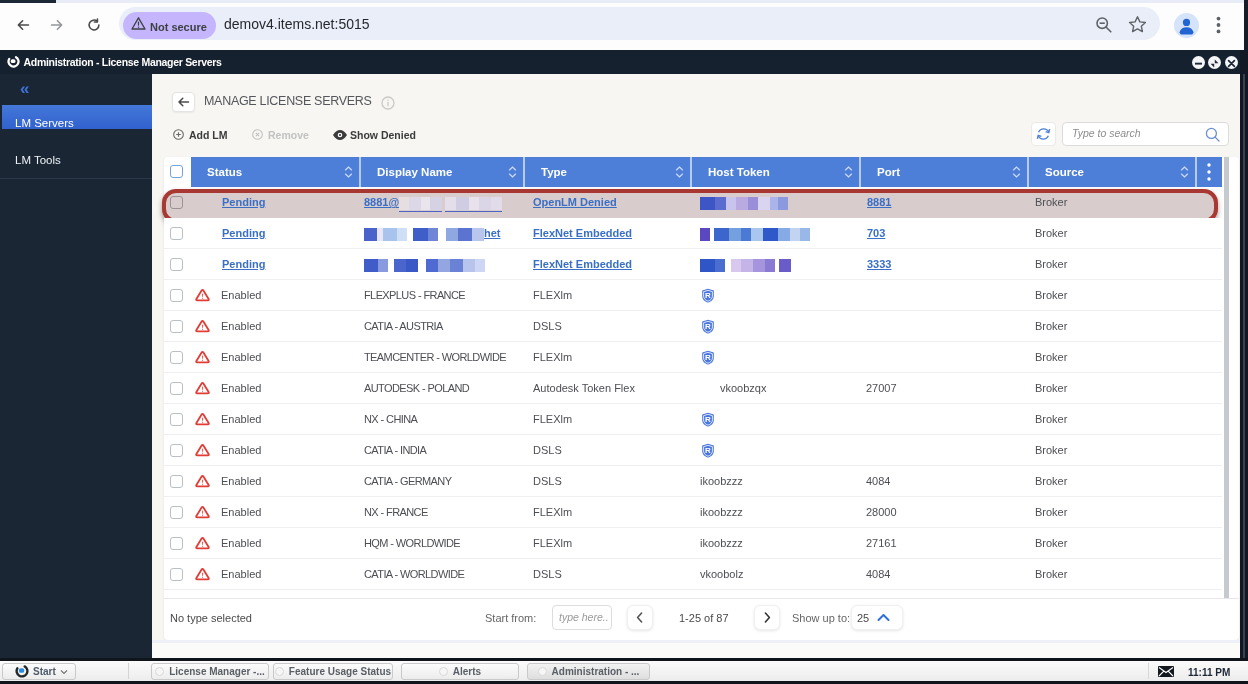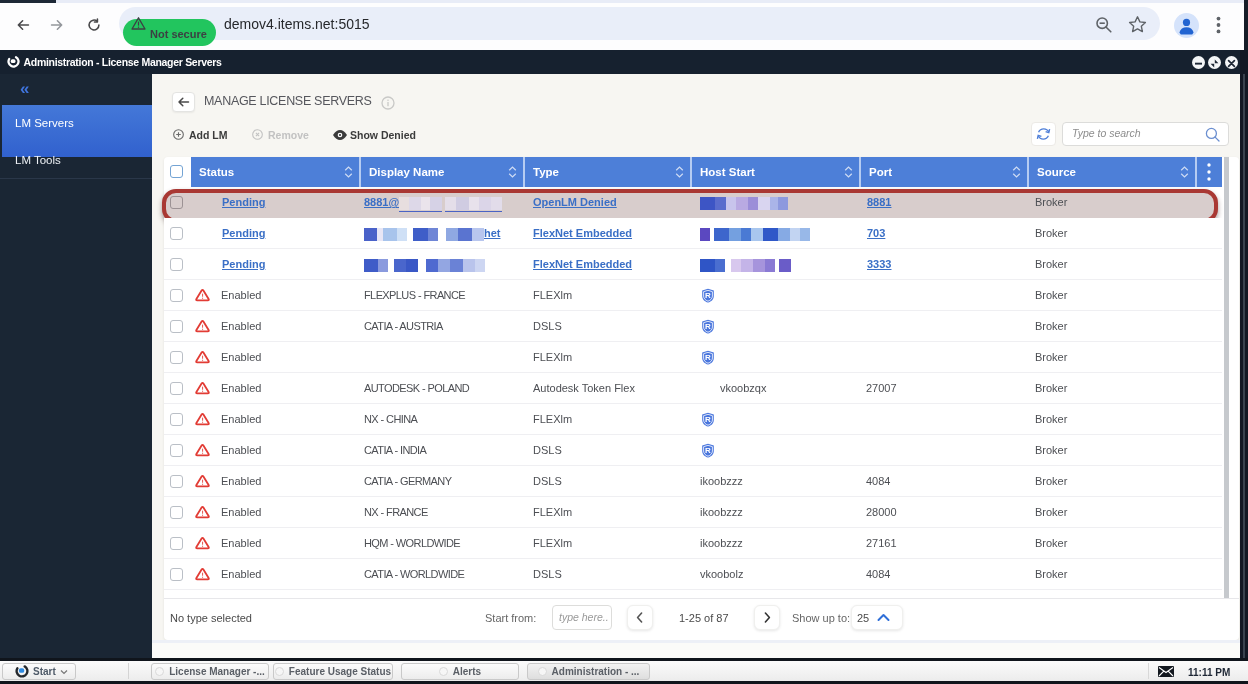--- a/index.html
+++ b/index.html
@@ -1,40 +1,40 @@
 <!DOCTYPE html>
 <html><head><meta charset="utf-8"><style>
 *{margin:0;padding:0;box-sizing:border-box}
 html,body{width:1248px;height:684px;overflow:hidden;font-family:"Liberation Sans",sans-serif;background:#10161f}
 body{position:relative}
 .abs{position:absolute}
 #toolbar{position:absolute;left:0;top:0;width:1244px;height:50px;background:#fdfdfe}
 #topstrip{position:absolute;left:0;top:0;width:1244px;height:3px;background:#e8ecf7}
 #topdark{position:absolute;left:0;top:0;width:56px;height:3px;background:#1d2836}
 #omnibox{position:absolute;left:119px;top:7px;width:1041px;height:33px;border-radius:16.5px;background:#e9eef9}
-#nschip{position:absolute;left:123px;top:19px;width:93px;height:27px;border-radius:13.5px;background:#22c55e;line-height:27px}
+#nschip{position:absolute;left:123px;top:12px;width:93px;height:27px;border-radius:13.5px;background:#c4b5fd;line-height:27px}
 #nschip span{margin-left:27px;font-size:11px;color:#3c4043;font-weight:bold}
 #urltxt{position:absolute;left:224px;top:16px;font-size:14px;color:#26282c}
 #titlebar{position:absolute;left:0;top:50px;width:1248px;height:24px;background:#16212f}
 #titletext{position:absolute;left:23.5px;top:56px;font-size:10.5px;font-weight:bold;color:#fff;letter-spacing:-.3px}
 .winc{position:absolute;top:55.5px;width:13px;height:13px;border-radius:50%;background:#f3f5f7}
 #sidebar{position:absolute;left:0;top:74px;width:152px;height:585px;background:#1a2634}
-#lmservers{position:absolute;left:2px;top:105px;width:150px;height:52px;background:linear-gradient(#4478d8,#3161ce);color:#fff;font-size:11.5px;line-height:36px;padding-left:13px}
+#lmservers{position:absolute;left:2px;top:105px;width:150px;height:24px;background:linear-gradient(#4478d8,#3161ce);color:#fff;font-size:11.5px;line-height:36px;padding-left:13px}
 #lmtools{position:absolute;left:0;top:144px;width:152px;height:33px;color:#eef2f6;font-size:11.5px;line-height:33px;padding-left:15px}
 #sbsep{position:absolute;left:0;top:178px;width:152px;height:1px;background:#2a3749}
 #collapse{position:absolute;left:20px;top:79px;color:#3f74dd;font-size:17px;font-weight:bold;letter-spacing:-1.5px}
 #content{position:absolute;left:152px;top:74px;width:1088px;height:585px;background:#f7f6f2}
 #backbtn{position:absolute;left:172px;top:92px;width:23px;height:20px;background:#fff;border:1px solid #e4e4e2;border-radius:4px;box-shadow:0 1px 2px rgba(0,0,0,.06)}
 #pagetitle{position:absolute;left:204px;top:94px;font-size:12.5px;color:#55565c;letter-spacing:-.3px}
 .tbtxt{position:absolute;top:129px;font-size:10.5px;color:#3b3b3b;font-weight:bold}
 #refbtn{position:absolute;left:1031px;top:122px;width:25px;height:24px;background:#fff;border-radius:4px;border:1px solid #eceae6}
 #searchbox{position:absolute;left:1062px;top:122px;width:167px;height:24px;background:#fff;border:1px solid #dcdcda;border-radius:4px}
 #card{position:absolute;left:164px;top:157px;width:1075px;height:483px;background:#fff;border-radius:4px;box-shadow:0 1px 3px rgba(0,0,0,.08)}
 #scrollbar{position:absolute;left:1224px;top:157px;width:5px;height:481px;background:#c6c9cd}
-.hcell{position:absolute;top:157px;height:21px;color:#fff;font-size:11.5px;font-weight:bold;line-height:30px;padding-left:8px}
+.hcell{position:absolute;top:157px;height:21px;color:#fff;font-size:11.5px;font-weight:bold;line-height:30px;padding-left:16px}
 .sort{position:absolute;top:166px;width:9px;height:12px}
 .row{position:absolute;left:164px;width:1058px;height:31px;background:#fff;border-bottom:1px solid #efeff2;font-size:11px;color:#4d4f54}
 .ucase{letter-spacing:-.6px}
 .cb{position:absolute;width:13px;height:13px;border:1.5px solid #babfc6;border-radius:3px;background:#fff}
 .cell{position:absolute;top:0;line-height:30px;white-space:nowrap}
 .lnk{color:#3a6fc6;font-weight:bold;text-decoration:underline}
 .tri{position:absolute;left:31px;top:8px;width:15px;height:14px}
 .mz{display:inline-block;height:13px;vertical-align:middle}
 .shield{position:absolute;left:537px;top:8px;width:14px;height:15px}
 #hl{position:absolute;left:162px;top:188.5px;width:1056px;height:34px;border:4px solid #a93833;border-radius:14px;background:#d8cdcc;box-shadow:0 3px 5px rgba(60,30,30,.45)}
@@ -163,21 +163,21 @@
 <div class="hcell" style="left:361px;width:162px">Display Name</div>
 <svg class="sort" style="left:508px" viewBox="0 0 9 12">
     <path d="M1.2 4.2 L4.5 1 L7.8 4.2" fill="none" stroke="#cfdcf4" stroke-width="1.2"></path>
     <path d="M1.2 7.8 L4.5 11 L7.8 7.8" fill="none" stroke="#cfdcf4" stroke-width="1.2"></path>
   </svg>
 <div class="hcell" style="left:525px;width:165px">Type</div>
 <svg class="sort" style="left:675px" viewBox="0 0 9 12">
     <path d="M1.2 4.2 L4.5 1 L7.8 4.2" fill="none" stroke="#cfdcf4" stroke-width="1.2"></path>
     <path d="M1.2 7.8 L4.5 11 L7.8 7.8" fill="none" stroke="#cfdcf4" stroke-width="1.2"></path>
   </svg>
-<div class="hcell" style="left:692px;width:167px">Host Start</div>
+<div class="hcell" style="left:692px;width:167px">Host Token</div>
 <svg class="sort" style="left:844px" viewBox="0 0 9 12">
     <path d="M1.2 4.2 L4.5 1 L7.8 4.2" fill="none" stroke="#cfdcf4" stroke-width="1.2"></path>
     <path d="M1.2 7.8 L4.5 11 L7.8 7.8" fill="none" stroke="#cfdcf4" stroke-width="1.2"></path>
   </svg>
 <div class="hcell" style="left:861px;width:166px">Port</div>
 <svg class="sort" style="left:1012px" viewBox="0 0 9 12">
     <path d="M1.2 4.2 L4.5 1 L7.8 4.2" fill="none" stroke="#cfdcf4" stroke-width="1.2"></path>
     <path d="M1.2 7.8 L4.5 11 L7.8 7.8" fill="none" stroke="#cfdcf4" stroke-width="1.2"></path>
   </svg>
 <div class="hcell" style="left:1029px;width:166px">Source</div>
@@ -261,20 +261,21 @@
     <span class="cell" style="left:871px">Broker</span>
   </div>
 <div class="row" style="top:342px">
     <div class="cb" style="left:6px;top:9px"></div>
     <svg class="tri" viewBox="0 0 15 14">
       <path d="M6.6 2.5 Q7.5 1.1 8.4 2.5 L13.6 11 Q14.3 12.3 12.9 12.3 L2.1 12.3 Q0.7 12.3 1.4 11 Z" fill="none" stroke="#e23c35" stroke-width="1.8" stroke-linejoin="round"></path>
       <rect x="7" y="5.4" width="1.1" height="3.4" rx=".5" fill="#e8625c"></rect>
       <rect x="7" y="9.7" width="1.1" height="1.1" fill="#e8625c"></rect>
     </svg>
     <span class="cell" style="left:57px">Enabled</span>
+    <span class="cell ucase" style="left:200px">TEAMCENTER - WORLDWIDE</span>
     <span class="cell" style="left:369px">FLEXlm</span>
     <svg class="shield" viewBox="0 0 14 15">
       <path d="M7 .8 L12.8 2.6 V8 C12.8 11.4 10.4 13.6 7 14.6 C3.6 13.6 1.2 11.4 1.2 8 V2.6 Z" fill="#4a76dd"></path>
       <path d="M7 2.3 L11.4 3.7 V8 C11.4 10.5 9.5 12.4 7 13.2 C4.5 12.4 2.6 10.5 2.6 8 V3.7 Z" fill="none" stroke="#fff" stroke-width=".8"></path>
       <text x="7" y="10.4" font-family="Liberation Sans" font-size="8" font-weight="bold" fill="#fff" text-anchor="middle">R</text>
     </svg>
     <span class="cell" style="left:702px"></span>
     <span class="cell" style="left:871px">Broker</span>
   </div>
 <div class="row" style="top:373px">

